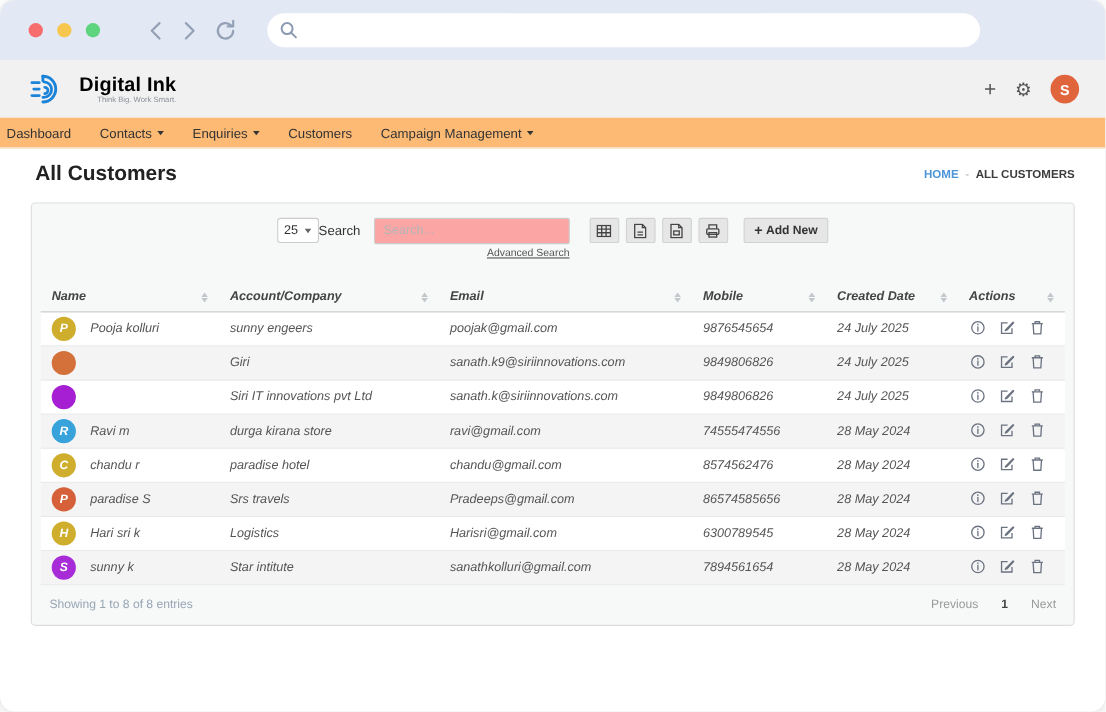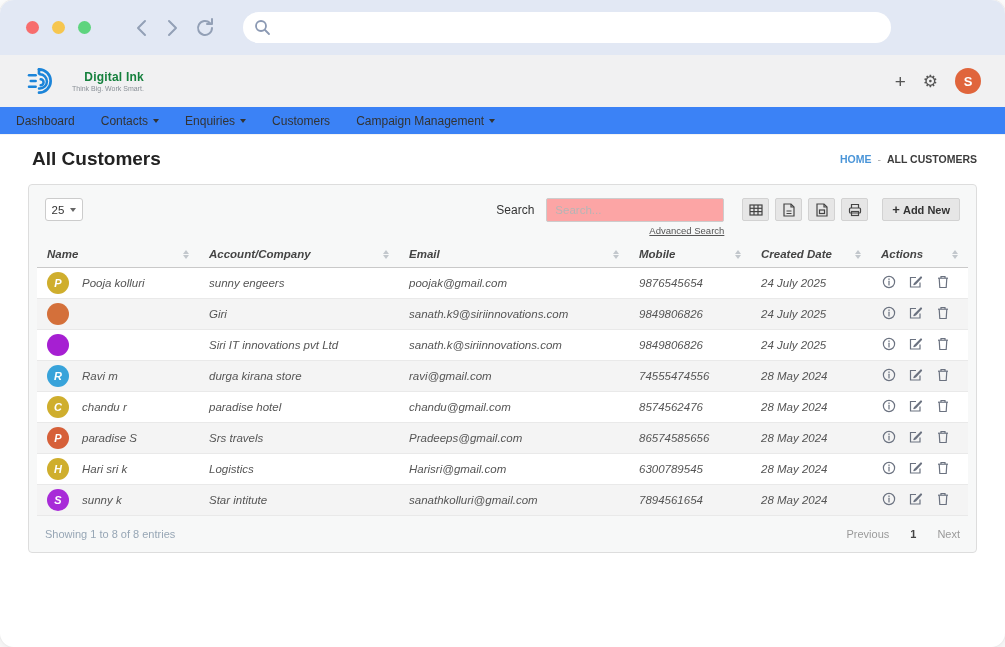--- a/index.html
+++ b/index.html
@@ -17,45 +17,45 @@
   .dot.red { background:#f76d6d; } .dot.yellow { background:#f6c64f; } .dot.green { background:#5ed47e; }
   .chrome-btn { background:none; border:none; color:#8fa0ba; margin:0 7px; cursor:pointer; display:flex; align-items:center; }
   .url-pill { margin-left:20px; width:648px; height:31px; background:#fff; border-radius:16px;
     display:flex; align-items:center; padding:0 11px; }
   .url-input { border:none; outline:none; flex:1; font-size:13px; color:#4a5568; background:transparent; margin-left:6px; }
 
   
   .app-header { height:52px; background:#f1f1f2; display:flex; align-items:center; justify-content:space-between; padding:0 24px; }
   .logo { display:flex; align-items:center; gap:8px; }
   .logo-text-block { display:flex; flex-direction:column; line-height:1; }
-  .brand { font-size:12px; font-weight:bold; color:#15803d; letter-spacing:.2px;text-align:right; }
+  .brand { font-size:18px; font-weight:bold; color:#000000; letter-spacing:.2px; }
   .tagline { font-size:7px; color:#8a9097; margin-top:2px; align-self:flex-end; }
   .header-right { display:flex; align-items:center; gap:17px; }
   .hdr-icon { font-size:19px; color:#555; background:none; border:none; cursor:pointer; line-height:1; }
   .gear { font-size:17px; }
   .avatar-badge { width:26px; height:26px; border-radius:50%; background:#e0653c; color:#fff;
     font-size:13px; font-weight:bold; display:flex; align-items:center; justify-content:center; border:none; cursor:pointer; }
 
   
-  .nav-bar { height:28px; background:#3b82f6; display:flex; align-items:center; padding:0 16px; gap:26px; border-bottom:1px solid #f3f3f3; }
+  .nav-bar { height:28px; background:#fdba74; display:flex; align-items:center; padding:0 6px; gap:26px; border-bottom:1px solid #f3f3f3; }
   .nav-item { font-size:12px; color:#333; cursor:pointer; display:flex; align-items:center; gap:5px; white-space:nowrap; }
   .caret { width:0; height:0; border-left:3.5px solid transparent; border-right:3.5px solid transparent; border-top:4px solid #333; display:inline-block; }
 
   
   .title-row { display:flex; align-items:center; justify-content:space-between; padding:13px 28px 10px 32px;gap:48px; }
   .page-title { font-size:19px; font-weight:bold; color:#222; }
   .breadcrumb { font-size:10.5px; display:flex; align-items:center; gap:6px; font-weight:bold; }
   .bc-home { color:#4a95d8; cursor:pointer;margin-left:28px; }
   .bc-sep { color:#aaa; font-weight:normal; }
   .bc-current { color:#3c3c3c; }
 
   .card { margin:4px 28px 0; background:#f7f8f8; border:1px solid #ddd; border-radius:4px; padding:13px 8px 8px; }
 
   
-  .toolbar { display:flex; align-items:flex-start; justify-content:space-between; padding:0 8px; margin-bottom:8px; height:36px; }
+  .toolbar { display:flex; align-items:flex-start; justify-content:center; padding:0 8px; margin-bottom:24px; height:36px; }
   .page-size { width:38px; height:23px; background:#fff; border:1px solid #ccc; border-radius:3px;
     display:flex; align-items:center; justify-content:center; gap:6px; font-size:11.5px; color:#333; cursor:pointer; }
   .page-size .caret { border-top-color:#666; }
   .toolbar-right { display:flex; align-items:flex-start; gap:6px; }
   .search-label { font-size:12px; color:#333; margin:5px 6px 0 0; }
   .search-col { display:flex; flex-direction:column; align-items:flex-end; margin-right:12px; }
   .search-input { width:178px; height:24px; border:1px solid #ccc; border-radius:2px; padding:0 8px;
     font-size:11.5px; color:#444; outline:none; background:#fca5a5; font-family:"Liberation Sans",sans-serif; }
   .search-input::placeholder { color:#b5b5b5; }
   .adv-link { font-size:9.5px; color:#555; text-decoration:underline; margin-top:3px; cursor:pointer; }

